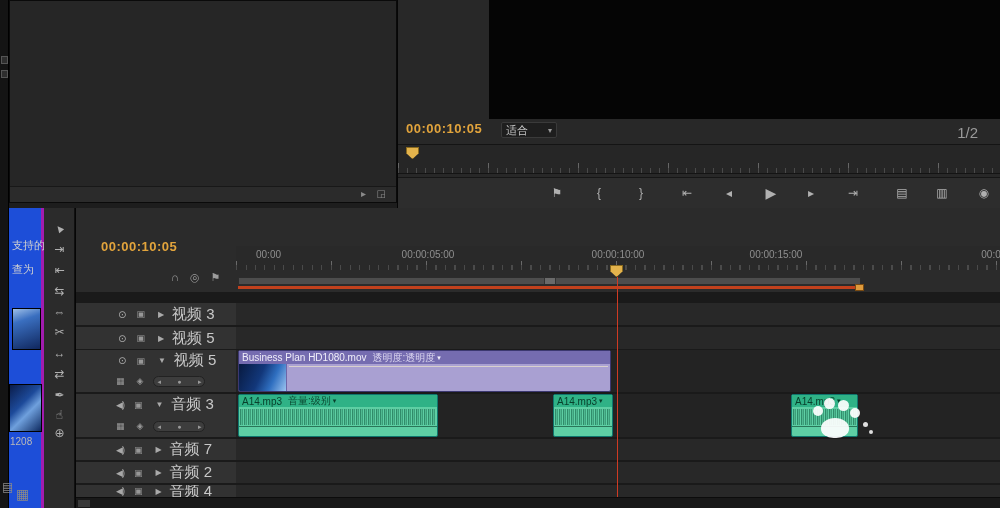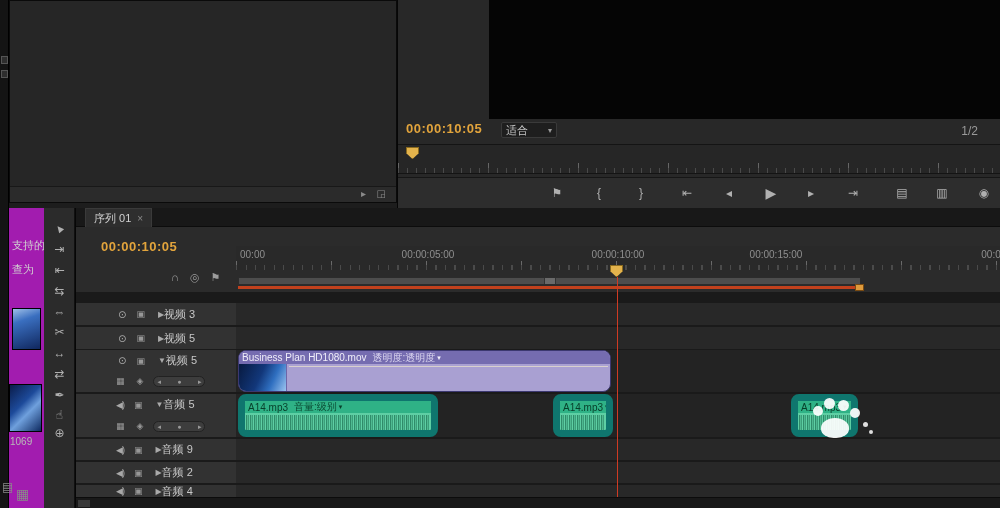--- a/index.html
+++ b/index.html
@@ -16,32 +16,32 @@
   #src-panel{left:9px;top:0;width:388px;height:203px;background:#262626;border:1px solid #0a0a0a}
   #src-footer{position:absolute;left:0;right:0;bottom:0;height:16px;background:#2b2b2b;border-top:1px solid #181818}
   #src-footer .ic{position:absolute;top:2px;font-size:10px;color:#8a8a8a}
 
   
   #pm{left:397px;top:0;width:603px;height:208px;background:#282828;border-left:1px solid #060606}
   #pm-video{position:absolute;left:91px;top:0;width:512px;height:119px;background:#050505}
   #pm-tc{position:absolute;left:8px;top:121px;font-size:13px;font-weight:bold;letter-spacing:.5px;color:#e2a43c}
   #pm-fit{position:absolute;left:103px;top:122px;width:56px;height:16px;background:#1e1e1e;border:1px solid #3a3a3a;border-radius:2px;display:flex;align-items:center;justify-content:space-between;padding:0 4px;font-size:11px;color:#c8c8c8}
   #pm-fit .dd{font-size:8px;color:#999}
-  #pm-page{position:absolute;right:22px;top:124px;font-size:12px;color:#9a9a9a}
+  #pm-page{position:absolute;right:22px;top:124px;font-size:15px;color:#9a9a9a}
   #pm-ruler{position:absolute;left:0;top:144px;width:603px;height:30px;background:#262626;border-top:1px solid #141414;border-bottom:1px solid #141414;
     background-image:repeating-linear-gradient(90deg,#4a4a4a 0 1px,transparent 1px 9px),repeating-linear-gradient(90deg,#666 0 1px,transparent 1px 90px);
     background-size:100% 5px,100% 10px;background-position:bottom left,bottom left;background-repeat:no-repeat}
   .ph-marker{width:13px;height:12px;background:#e3b34c;border:1px solid #8a6a1e;clip-path:polygon(0 0,100% 0,100% 50%,50% 100%,0 50%)}
   #pm-ph{position:absolute;left:8px;top:2px}
   #pm-transport{position:absolute;left:0;top:177px;width:603px;height:31px;background:#2d2d2d;border-top:1px solid #161616}
   .tbtn{position:absolute;top:4px;width:28px;height:22px;display:flex;align-items:center;justify-content:center;color:#b0b0b0;font-size:12px;background:transparent;border:none}
   .tbtn.big{font-size:14px}
 
   
-  #proj{left:9px;top:208px;width:35px;height:300px;background:#a21caf;border-right:3px solid #a21caf}
+  #proj{left:9px;top:208px;width:35px;height:300px;background:#1d4ed8;border-right:3px solid #a21caf}
   .plabel{position:absolute;left:3px;font-size:11px;color:#d0d0d0;white-space:nowrap}
   .thumb{position:absolute}
   .t1{left:3px;top:100px;width:29px;height:42px;background:linear-gradient(160deg,#9fc0e8 0%,#3a6fc0 30%,#10275e 100%);border:1px solid #000}
   .t2{left:0;top:176px;width:33px;height:48px;background:linear-gradient(135deg,#0a1c4a 0%,#1d4a9a 40%,#6fa0dd 60%,#0e2a60 100%);border:1px solid #000}
   .pnum{position:absolute;left:1px;top:228px;font-size:10px;color:#b8b8b8}
 
   
   #tools{left:44px;top:208px;width:31px;height:300px;background:#2b2b2b;border-right:1px solid #101010}
   .tool{position:absolute;left:0;width:31px;height:20px;display:flex;align-items:center;justify-content:center;color:#b0b0b0;font-size:12px}
   .tg{line-height:1}
@@ -68,37 +68,37 @@
   #cti-line{position:absolute;left:541px;top:69px;width:1px;height:220px;background:#cf3a23;z-index:7}
 
   #tracks{position:absolute;left:0;top:84px;width:925px;height:205px;background:#1a1a1a;overflow:hidden}
   .thead{position:absolute;left:0;width:160px;background:#323232;display:flex;align-items:center;overflow:hidden}
   .tbody{position:absolute;left:160px;right:0;background:#282828}
   .tbody.deep{background:#232323}
   .i-eye{margin-left:42px;font-size:10px;color:#a8a8a8}
   .i-spk{margin-left:40px;font-size:9px;color:#a8a8a8;letter-spacing:-1px}
   .i-box{margin-left:10px;font-size:9px;color:#989898}
   .i-tri{margin-left:13px;font-size:8px;color:#aaa}
-  .tname{margin-left:0;font-size:11px;color:#c8c8c8;white-space:nowrap}
+  .tname{margin-left:8px;font-size:15px;color:#c8c8c8;white-space:nowrap}
   .hline1{position:absolute;left:0;right:0;top:0;height:21px;display:flex;align-items:center}
   .hline2{position:absolute;left:0;right:0;bottom:3px;height:16px;display:flex;align-items:center}
   .i-style{margin-left:40px;font-size:9px;color:#989898}
   .i-kf{margin-left:12px;font-size:9px;color:#989898}
   .pill{margin-left:10px;width:52px;height:11px;background:#3d3d3d;border:1px solid #222;border-radius:6px;display:flex;align-items:center;justify-content:space-between;padding:0 3px}
   .pill span{font-size:7px;color:#999;line-height:1}
 
-  .clip{position:absolute;overflow:hidden;z-index:3;border-radius:8px}
+  .clip{position:absolute;overflow:hidden;z-index:3;border-radius:2px}
   .vclip{background:#a9a0d2;border:1px solid #3c3870}
   .vhead{height:13px;background:#756cb0;display:flex;align-items:center;padding:0 3px;font-size:10px;color:#f0eefa;white-space:nowrap;overflow:hidden}
   .cfx{margin-left:6px;color:#dcd7f0}
   .cdd{margin-left:2px;font-size:7px}
   .vbody{position:absolute;top:13px;left:0;right:0;bottom:0}
   .vband{position:absolute;top:2px;left:50px;right:2px;height:1px;background:rgba(255,248,200,.55)}
   .vthumb{position:absolute;left:0;top:0;width:48px;bottom:0;background:linear-gradient(115deg,#081a40 0%,#12377a 45%,#2f6fc0 70%,#9cc4f0 100%);border-right:1px solid #6e66a8}
-  .aclip{background:#5ecfa4;border:7px solid #0f766e}
+  .aclip{background:#5ecfa4;border:1px solid #0f766e}
   .ahead{height:12px;background:#2fb286;display:flex;align-items:center;padding:0 3px;font-size:10px;color:#08402b;white-space:nowrap;overflow:hidden}
   .ahead .cfx{color:#0b4a33}
   .abody{position:absolute;top:12px;left:0;right:0;bottom:0}
   .wave{position:absolute;left:1px;right:1px;top:2px;height:16px;background:repeating-linear-gradient(90deg,rgba(10,84,58,.55) 0 1px,rgba(10,84,58,.18) 1px 2px,rgba(10,84,58,.4) 2px 3px,transparent 3px 4px)}
   .aline{position:absolute;left:0;right:0;top:19px;height:1px;background:rgba(6,60,40,.6)}
 
   #wm{position:absolute;left:737px;top:190px;width:62px;height:46px;z-index:9;pointer-events:none}
   .wm-pad{position:absolute;left:8px;top:20px;width:28px;height:20px;background:rgba(255,255,255,.92);border-radius:50% 50% 45% 45%}
   .wm-toe{position:absolute;background:rgba(255,255,255,.92);border-radius:50%}
   .wm-dot{position:absolute;background:rgba(255,255,255,.85);border-radius:50%}
@@ -149,21 +149,21 @@
       <button class="tbtn" style="left:530px">▥</button>
       <button class="tbtn" style="left:572px">◉</button>
     </div>
   </div>
 
   <div class="abs" id="proj">
     <div class="plabel" style="top:30px">支持的</div>
     <div class="plabel" style="top:54px">查为</div>
     <div class="thumb t1"></div>
     <div class="thumb t2"></div>
-    <div class="pnum">1069</div>
+    <div class="pnum">1208</div>
   </div>
 
   <div class="abs" id="tools">
     <div class="tool" style="top:10px">
         <span class="tg sel">▲</span>
       </div>
     <div class="tool" style="top:31px">
         <span class="tg">⇥</span>
       </div>
     <div class="tool" style="top:52px">
@@ -189,37 +189,31 @@
       </div>
     <div class="tool" style="top:197px">
         <span class="tg">☝</span>
       </div>
     <div class="tool" style="top:215px">
         <span class="tg">⊕</span>
       </div>
   </div>
 
   <div class="abs" id="tl">
-    <div id="tl-tabs">
-      <div id="tl-tab">
-        <span>序列 01</span>
-        <span class="tabx">×</span>
-      </div>
-    </div>
 
     <div id="tl-tc">00:00:10:05</div>
 
     <div id="tl-hicons">
       <span class="ic">∩</span>
       <span class="ic">◎</span>
       <span class="ic">⚑</span>
     </div>
 
     <div id="tl-ruler">
-      <span class="rlabel" style="left:4px">00:00</span>
+      <span class="rlabel" style="left:20px">00:00</span>
       <span class="rlabel rc" style="left:192px">00:00:05:00</span>
       <span class="rlabel rc" style="left:382px">00:00:10:00</span>
       <span class="rlabel rc" style="left:540px">00:00:15:00</span>
       <span class="rlabel rc" style="left:762px">00:00:2</span>
     </div>
 
     <div id="workbar">
         <div id="workhandle"></div>
       </div>
     <div id="workline"></div>
@@ -263,39 +257,39 @@
           </span>
         </div>
       </div>
       <div class="tbody deep" style="top:58px;height:42px"></div>
 
       <div class="thead" style="top:102px;height:43px">
         <div class="hline1">
           <span class="i-spk">◀)</span>
           <span class="i-box">▣</span>
           <span class="i-tri">▼</span>
-          <span class="tname">音频 5</span>
+          <span class="tname">音频 3</span>
         </div>
         <div class="hline2">
           <span class="i-style">▦</span>
           <span class="i-kf">◈</span>
           <span class="pill">
             <span>◂</span>
             <span>●</span>
             <span>▸</span>
           </span>
         </div>
       </div>
       <div class="tbody deep" style="top:102px;height:43px"></div>
 
       <div class="thead" style="top:147px;height:21px">
         <span class="i-spk">◀)</span>
         <span class="i-box">▣</span>
         <span class="i-tri">▶</span>
-        <span class="tname">音频 9</span>
+        <span class="tname">音频 7</span>
       </div>
       <div class="tbody" style="top:147px;height:21px"></div>
 
       <div class="thead" style="top:170px;height:21px">
         <span class="i-spk">◀)</span>
         <span class="i-box">▣</span>
         <span class="i-tri">▶</span>
         <span class="tname">音频 2</span>
       </div>
       <div class="tbody" style="top:170px;height:21px"></div>

